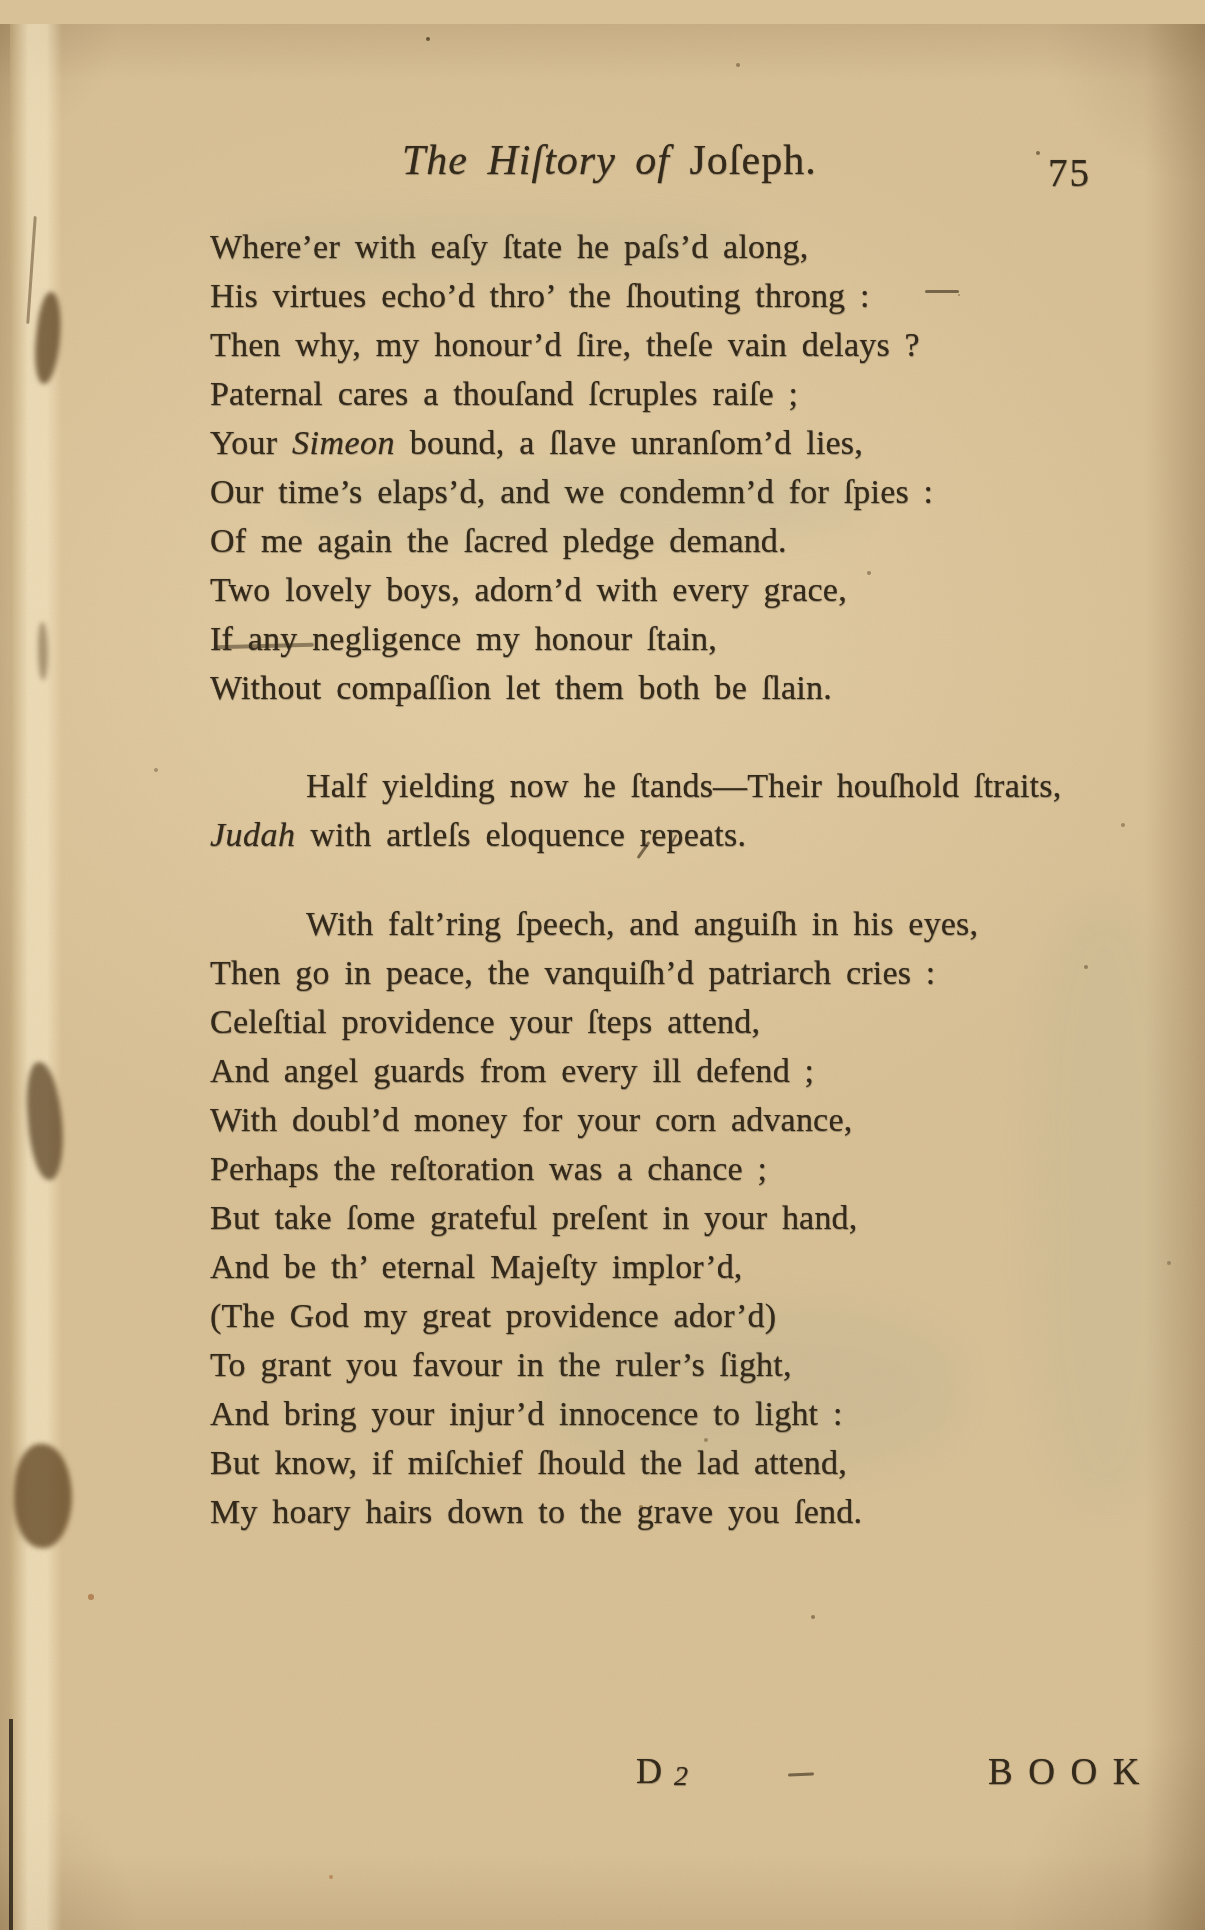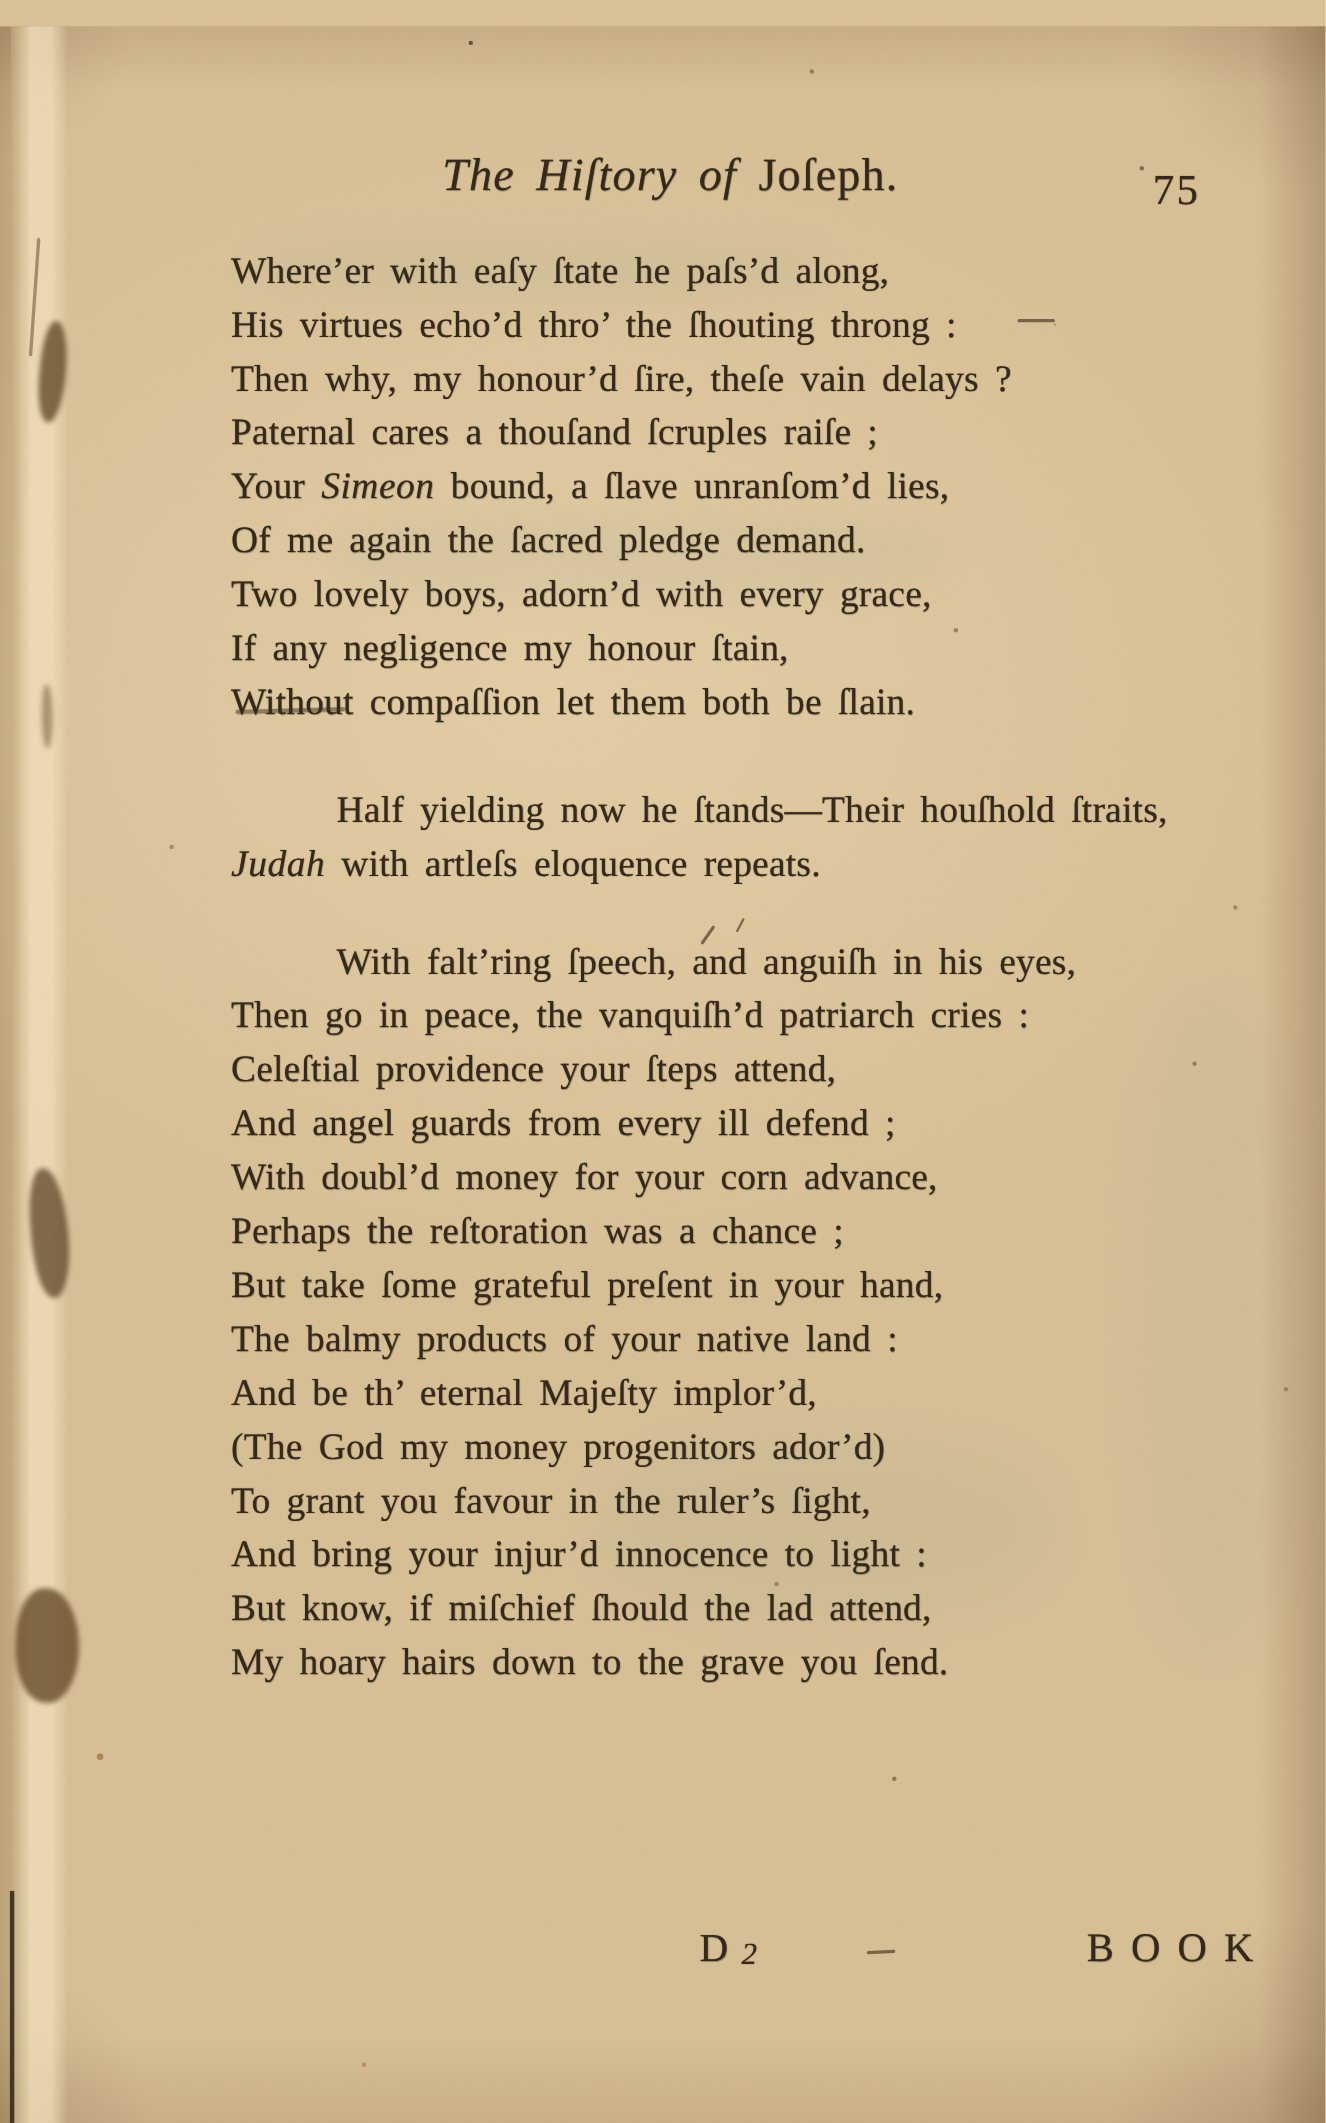--- a/index.html
+++ b/index.html
@@ -100,40 +100,40 @@
     <div class="folio ink">75</div>
   </header>
 
   <main class="poem ink">
     <section class="stanza stanza-1">
       <p>Where’er with eaſy ſtate he paſs’d along,</p>
       <p>His virtues echo’d thro’ the ſhouting throng :</p>
       <p>Then why, my honour’d ſire, theſe vain delays ?</p>
       <p>Paternal cares a thouſand ſcruples raiſe ;</p>
       <p><span>Your </span><i>Simeon</i><span> bound, a ſlave unranſom’d lies,</span></p>
+      <p>Our time’s elaps’d, and we condemn’d for ſpies :</p>
       <p>Of me again the ſacred pledge demand.</p>
       <p>Two lovely boys, adorn’d with every grace,</p>
       <p>If any negligence my honour ſtain,</p>
       <p>Without compaſſion let them both be ſlain.</p>
     </section>
     <section class="stanza stanza-2">
       <p class="indent">Half yielding now he ſtands—Their houſhold ſtraits,</p>
       <p><span></span><i>Judah</i><span> with artleſs eloquence repeats.</span></p>
     </section>
     <section class="stanza stanza-3">
       <p class="indent">With falt’ring ſpeech, and anguiſh in his eyes,</p>
       <p>Then go in peace, the vanquiſh’d patriarch cries :</p>
       <p>Celeſtial providence your ſteps attend,</p>
       <p>And angel guards from every ill defend ;</p>
       <p>With doubl’d money for your corn advance,</p>
       <p>Perhaps the reſtoration was a chance ;</p>
       <p>But take ſome grateful preſent in your hand,</p>
-      <p>The balmy products of your native land :</p>
       <p>And be th’ eternal Majeſty implor’d,</p>
-      <p>(The God my money progenitors ador’d)</p>
+      <p>(The God my great providence ador’d)</p>
       <p>To grant you favour in the ruler’s ſight,</p>
       <p>And bring your injur’d innocence to light :</p>
       <p>But know, if miſchief ſhould the lad attend,</p>
       <p>My hoary hairs down to the grave you ſend.</p>
     </section>
   </main>
 
   <footer class="page-footer">
     <div class="signature ink"><span>D</span><span class="sig-num">2</span></div>
     <div class="catchword ink">BOOK</div>

